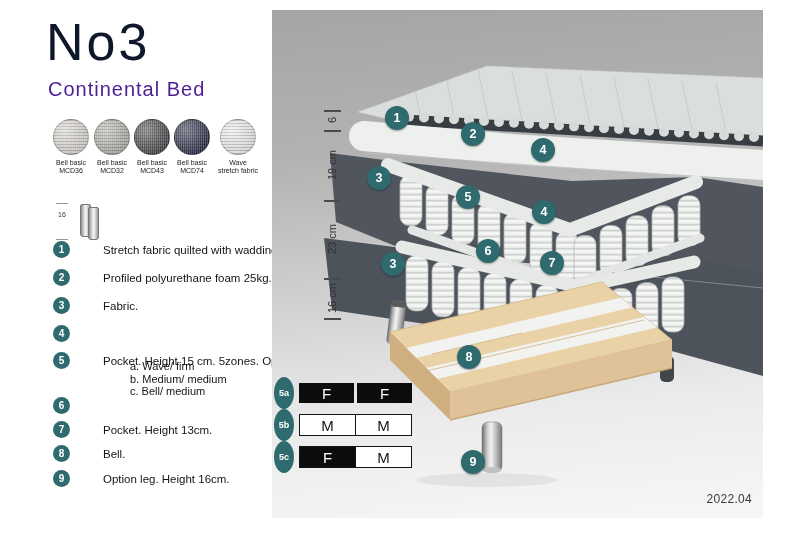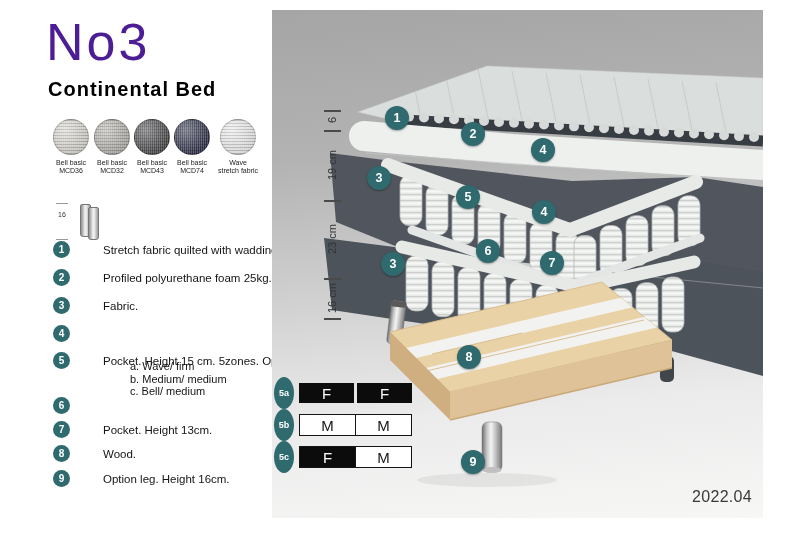--- a/index.html
+++ b/index.html
@@ -4,25 +4,25 @@
 <style>
   html,body { margin:0; padding:0; }
   body {
     width:800px; height:533px; position:relative; overflow:hidden;
     background:#ffffff;
     font-family:"Liberation Sans", sans-serif;
   }
   
   .title {
     position:absolute; left:46px; top:12px;
-    font-size:52px; font-weight:300; letter-spacing:3px; color:#4c1d95;
+    font-size:52px; font-weight:300; letter-spacing:3px; color:#0f172a;
   }
   .subtitle {
     position:absolute; left:48px; top:78px;
-    font-size:20px; font-weight:700; letter-spacing:1px; color:#000000;
+    font-size:20px; font-weight:400; letter-spacing:1px; color:#4c1d95;
   }
   .swatch { position:absolute; top:119px; width:64px; text-align:center; }
   .swatch-circle {
     width:34px; height:34px; border-radius:50%; margin:0 auto;
     border:1px solid rgba(0,0,0,.18);
     background-image:
       radial-gradient(circle at 32% 30%, rgba(255,255,255,.35), rgba(0,0,0,.08) 75%),
       repeating-linear-gradient(0deg, rgba(0,0,0,.20) 0 1px, transparent 1px 3px),
       repeating-linear-gradient(90deg, rgba(255,255,255,.25) 0 1px, transparent 1px 2px);
   }
@@ -74,21 +74,21 @@
     width:20px; height:32px; border-radius:50%; background:#2f6a6e;
     color:#fff; font-size:9px; font-weight:bold;
     display:flex; align-items:center; justify-content:center;
   }
   .fbox { display:flex; height:20px; background:transparent; }
   .fcell { width:55px; display:flex; align-items:center; justify-content:center; font-size:15px; color:#141414; background:#fff; }
   .fcell.filled { background:#0c0c0c; color:#fff; }
   .fbox.gap { gap:3px; }
   .fbox.bordered { border:1.5px solid #141414; }
   .fbox.bordered .fcell + .fcell { border-left:1.5px solid #141414; }
-  .date { position:absolute; right:11px; bottom:12px; font-size:16px; color:#3a3a3a; letter-spacing:.3px; }
+  .date { position:absolute; right:11px; bottom:12px; font-size:12px; color:#3a3a3a; letter-spacing:.3px; }
 </style>
 </head>
 <body>
 
 <div class="page">
 
   <div class="title">No3</div>
   <div class="subtitle">Continental Bed</div>
 
   <div class="swatch" style="left:39px">
@@ -161,21 +161,21 @@
   </div>
   <div class="spec-row" style="top:397px">
     <span class="num">6</span>
   </div>
   <div class="spec-row" style="top:421px">
     <span class="num">7</span>
     <span class="spec-text">Pocket. Height 13cm.</span>
   </div>
   <div class="spec-row" style="top:445px">
     <span class="num">8</span>
-    <span class="spec-text">Wood.</span>
+    <span class="spec-text">Bell.</span>
   </div>
   <div class="spec-row" style="top:470px">
     <span class="num">9</span>
     <span class="spec-text">Option leg. Height 16cm.</span>
   </div>
 
   <div class="panel">
     <svg id="bedArt" width="491" height="508" viewBox="0 0 491 508">
       <defs>
         <clipPath id="clipTop">

